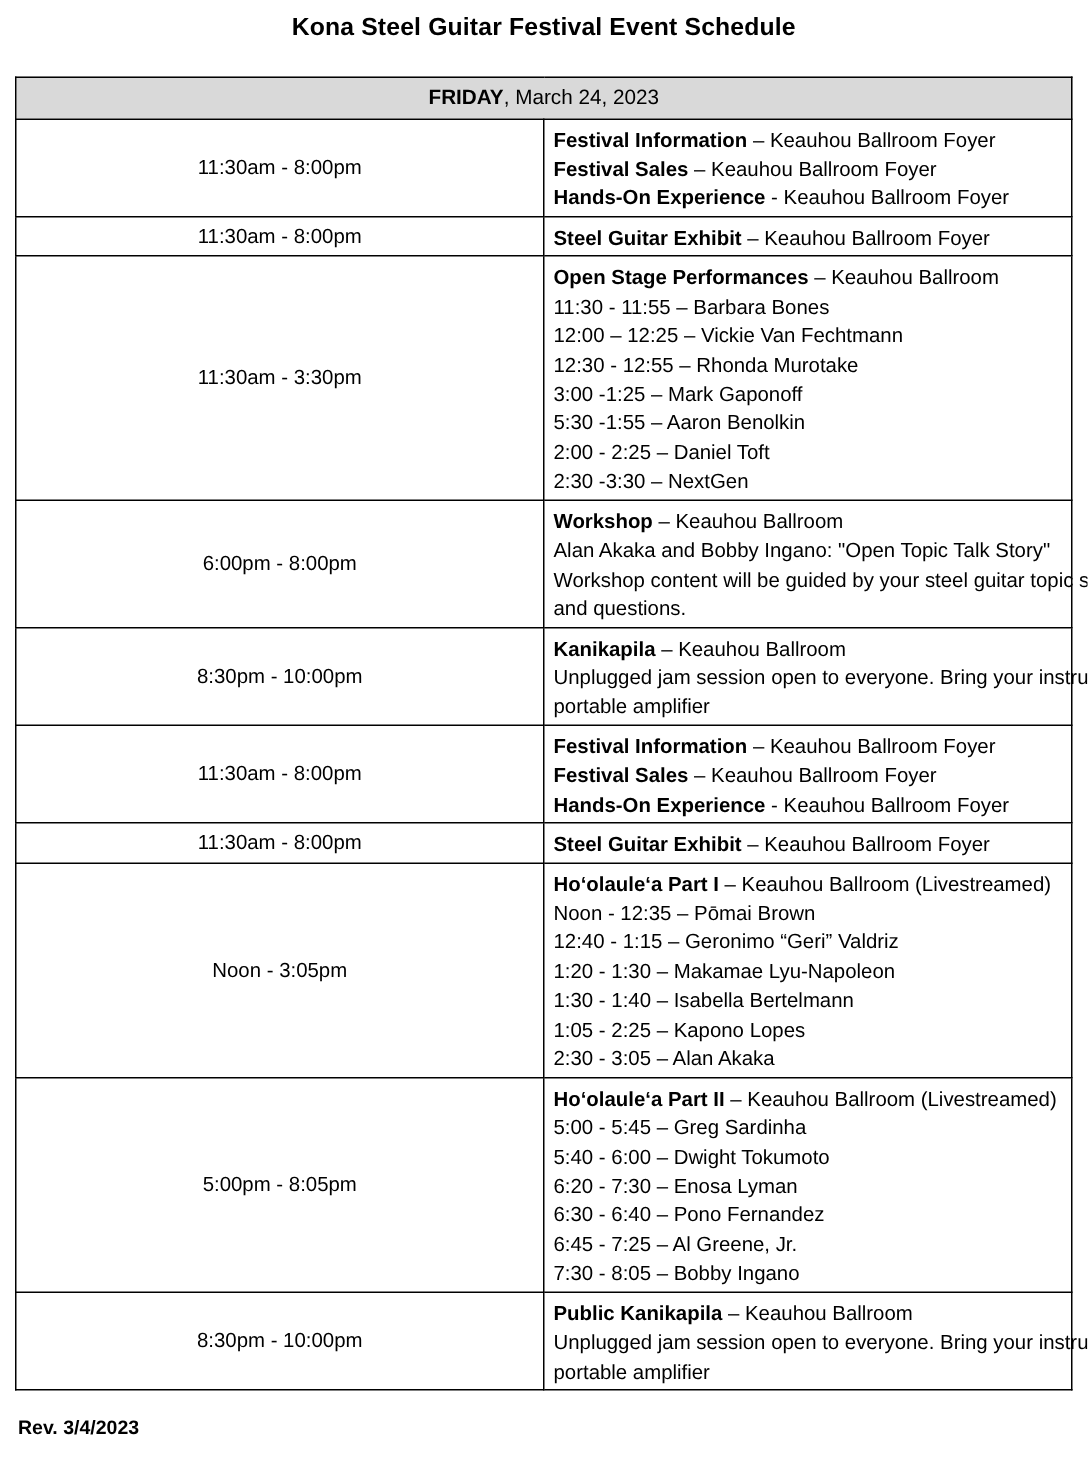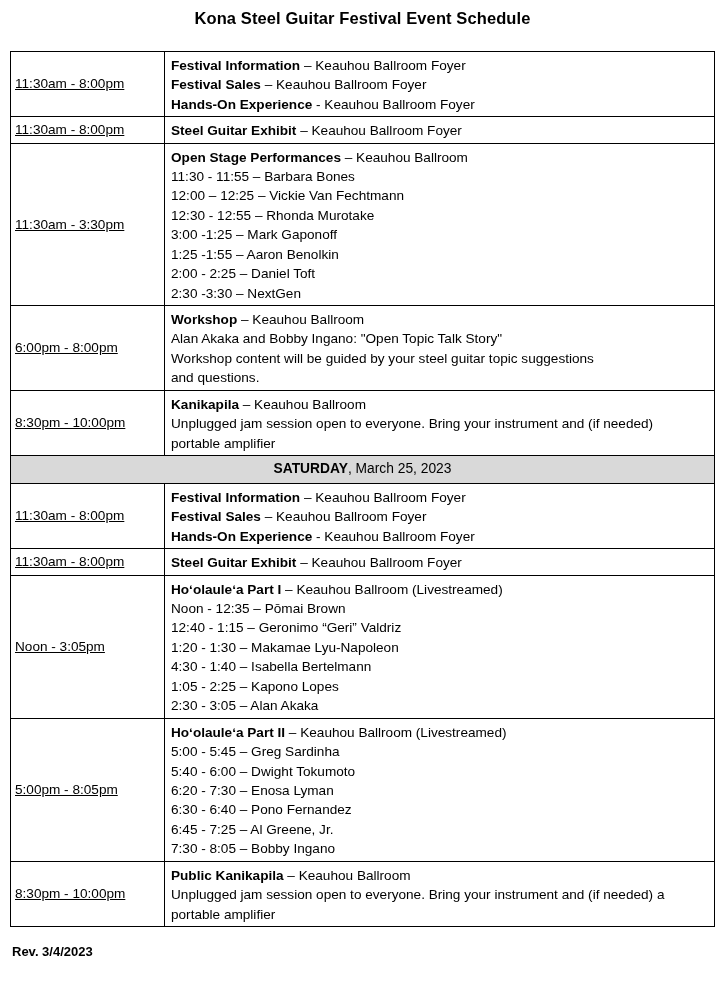--- a/index.html
+++ b/index.html
@@ -36,23 +36,22 @@
     table-layout: fixed;
   }
   .sched-table td {
     border: 1px solid #000000;
     vertical-align: middle;
     font-size: 13.6px;
     line-height: 1.43;
   }
   .col-time {
     width: 145px;
-    text-align: left;
-    padding: 2px 4px;
-    text-decoration: underline;
+    text-align: center;
+    padding: 2px 16px;
   }
   .col-desc {
     padding: 4px 0 2px 6px;
   }
   .day-header td {
     background: #d9d9d9;
     text-align: center;
     padding: 3px 4px 4px;
     font-size: 13.8px;
   }
@@ -74,20 +73,23 @@
 </style>
 </head>
 <body>
 
 <div class="page">
 
   <div class="doc-title">Kona Steel Guitar Festival Event Schedule</div>
 
   <table class="sched-table">
     <tbody id="schedule-body">
+        <tr class="day-header">
+          <td colspan="2"><span class="dayname">FRIDAY</span><span>, March 24, 2023</span></td>
+        </tr>
         <tr>
           <td class="col-time">11:30am - 8:00pm</td>
           <td class="col-desc">
             <span class="ln"><span class="b">Festival Information</span><span> – Keauhou Ballroom Foyer</span></span>
             <span class="ln"><span class="b">Festival Sales</span><span> – Keauhou Ballroom Foyer</span></span>
             <span class="ln"><span class="b">Hands-On Experience</span><span> - Keauhou Ballroom Foyer</span></span>
           </td>
         </tr>
         <tr>
           <td class="col-time">11:30am - 8:00pm</td>
@@ -96,44 +98,41 @@
           </td>
         </tr>
         <tr>
           <td class="col-time">11:30am - 3:30pm</td>
           <td class="col-desc">
             <span class="ln"><span class="b">Open Stage Performances</span><span> – Keauhou Ballroom</span></span>
             <span class="ln"><span>11:30 - 11:55 – Barbara Bones</span></span>
             <span class="ln"><span>12:00 – 12:25 – Vickie Van Fechtmann</span></span>
             <span class="ln"><span>12:30 - 12:55 – Rhonda Murotake</span></span>
             <span class="ln"><span>3:00 -1:25 – Mark Gaponoff</span></span>
-            <span class="ln"><span>1:25 -1:55 – Aaron Benolkin</span></span>
+            <span class="ln"><span>5:30 -1:55 – Aaron Benolkin</span></span>
             <span class="ln"><span>2:00 - 2:25 – Daniel Toft</span></span>
             <span class="ln"><span>2:30 -3:30 – NextGen</span></span>
           </td>
         </tr>
         <tr>
           <td class="col-time">6:00pm - 8:00pm</td>
           <td class="col-desc">
             <span class="ln"><span class="b">Workshop</span><span> – Keauhou Ballroom</span></span>
             <span class="ln"><span>Alan Akaka and Bobby Ingano: "Open Topic Talk Story"</span></span>
             <span class="ln"><span>Workshop content will be guided by your steel guitar topic suggestions</span></span>
             <span class="ln"><span>and questions.</span></span>
           </td>
         </tr>
         <tr>
           <td class="col-time">8:30pm - 10:00pm</td>
           <td class="col-desc">
             <span class="ln"><span class="b">Kanikapila</span><span> – Keauhou Ballroom</span></span>
             <span class="ln"><span>Unplugged jam session open to everyone. Bring your instrument and (if needed)</span></span>
             <span class="ln"><span>portable amplifier</span></span>
           </td>
-        </tr>
-        <tr class="day-header">
-          <td colspan="2"><span class="dayname">SATURDAY</span><span>, March 25, 2023</span></td>
         </tr>
         <tr>
           <td class="col-time">11:30am - 8:00pm</td>
           <td class="col-desc">
             <span class="ln"><span class="b">Festival Information</span><span> – Keauhou Ballroom Foyer</span></span>
             <span class="ln"><span class="b">Festival Sales</span><span> – Keauhou Ballroom Foyer</span></span>
             <span class="ln"><span class="b">Hands-On Experience</span><span> - Keauhou Ballroom Foyer</span></span>
           </td>
         </tr>
         <tr>
@@ -142,21 +141,21 @@
             <span class="ln"><span class="b">Steel Guitar Exhibit</span><span> – Keauhou Ballroom Foyer</span></span>
           </td>
         </tr>
         <tr>
           <td class="col-time">Noon - 3:05pm</td>
           <td class="col-desc">
             <span class="ln"><span class="b">Hoʻolauleʻa Part I</span><span> – Keauhou Ballroom (Livestreamed)</span></span>
             <span class="ln"><span>Noon - 12:35 – Pōmai Brown</span></span>
             <span class="ln"><span>12:40 - 1:15 – Geronimo “Geri” Valdriz</span></span>
             <span class="ln"><span>1:20 - 1:30 – Makamae Lyu-Napoleon</span></span>
-            <span class="ln"><span>4:30 - 1:40 – Isabella Bertelmann</span></span>
+            <span class="ln"><span>1:30 - 1:40 – Isabella Bertelmann</span></span>
             <span class="ln"><span>1:05 - 2:25 – Kapono Lopes</span></span>
             <span class="ln"><span>2:30 - 3:05 – Alan Akaka</span></span>
           </td>
         </tr>
         <tr>
           <td class="col-time">5:00pm - 8:05pm</td>
           <td class="col-desc">
             <span class="ln"><span class="b">Hoʻolauleʻa Part II</span><span> – Keauhou Ballroom (Livestreamed)</span></span>
             <span class="ln"><span>5:00 - 5:45 – Greg Sardinha</span></span>
             <span class="ln"><span>5:40 - 6:00 – Dwight Tokumoto</span></span>

